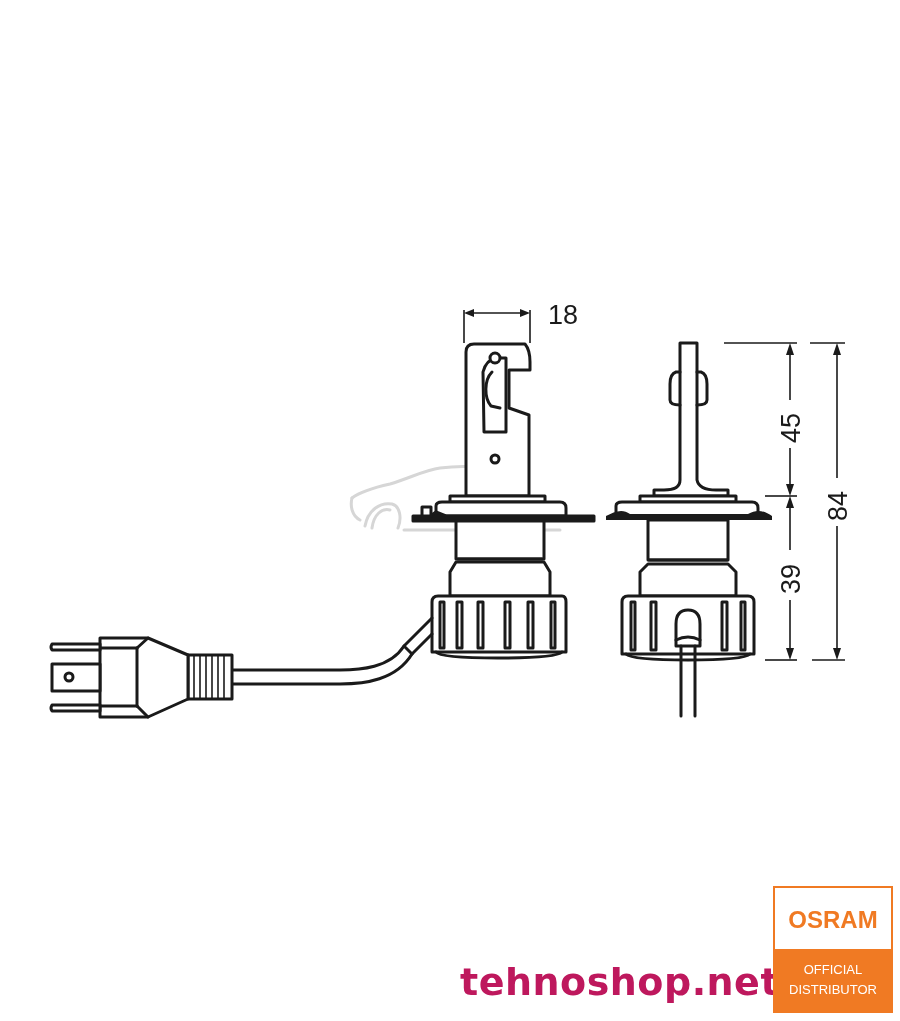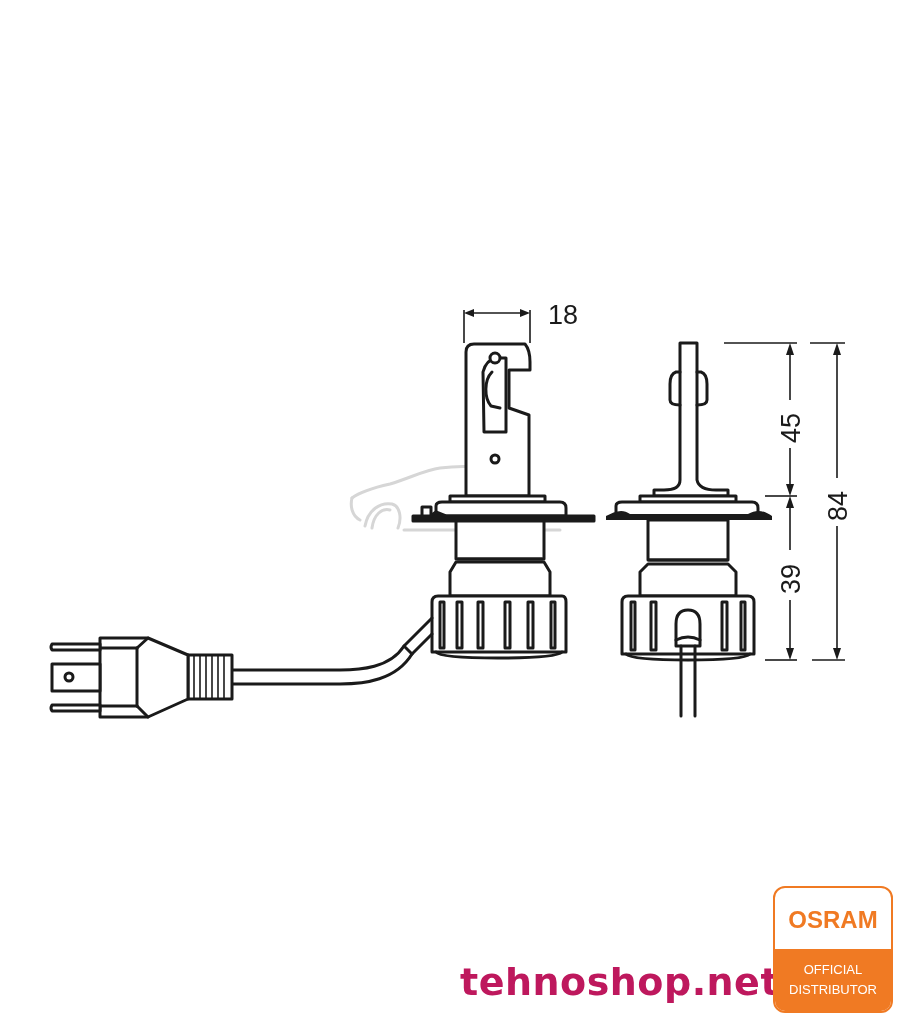--- a/index.html
+++ b/index.html
@@ -7,21 +7,21 @@
            font-family: "Liberation Sans", sans-serif; }
     #drawing { position: absolute; left: 0; top: 0; width: 900px; height: 1021px; }
     .ln { fill: none; stroke: #1a1a1a; stroke-width: 3; stroke-linejoin: round; stroke-linecap: round; }
     .lnw { fill: #ffffff; stroke: #1a1a1a; stroke-width: 3; stroke-linejoin: round; }
     .thin { fill: none; stroke: #1a1a1a; stroke-width: 1.6; }
     .dimtxt { font-family: "Liberation Sans", sans-serif; font-size: 27px; fill: #1a1a1a; }
     .wm { fill: none; stroke: #d6d6d6; stroke-width: 3; stroke-linecap: round; }
     .brand { position: absolute; left: 460px; top: 960px; font-family: "DejaVu Sans", sans-serif;
              font-weight: bold; font-size: 38px; color: #be185d; letter-spacing: 0.5px; }
     .logo { position: absolute; left: 773px; top: 886px; width: 120px; height: 127px;
-            box-sizing: border-box; border: 2px solid #f07a23; border-radius: 12px; overflow: hidden; background:#fff; }
+            box-sizing: border-box; border: 2px solid #f07a23; border-radius: 0; overflow: hidden; background:#fff; }
     .logo-top { height: 63px; display: flex; align-items: center; justify-content: center;
                 font-family: "Liberation Sans", sans-serif; font-weight: bold; font-size: 24px; color: #f07a23; }
     .logo-bottom { position: absolute; left: 0; right: 0; bottom: 0; height: 62px; background: #f07a23;
                    color: #ffffff; display: flex; flex-direction: column; align-items: center; justify-content: center;
                    font-family: "Liberation Sans", sans-serif; font-size: 13px; line-height: 20px; }
   </style>
 </head>
 <body>
 
 <svg id="drawing" viewBox="0 0 900 1021" xmlns="http://www.w3.org/2000/svg">

